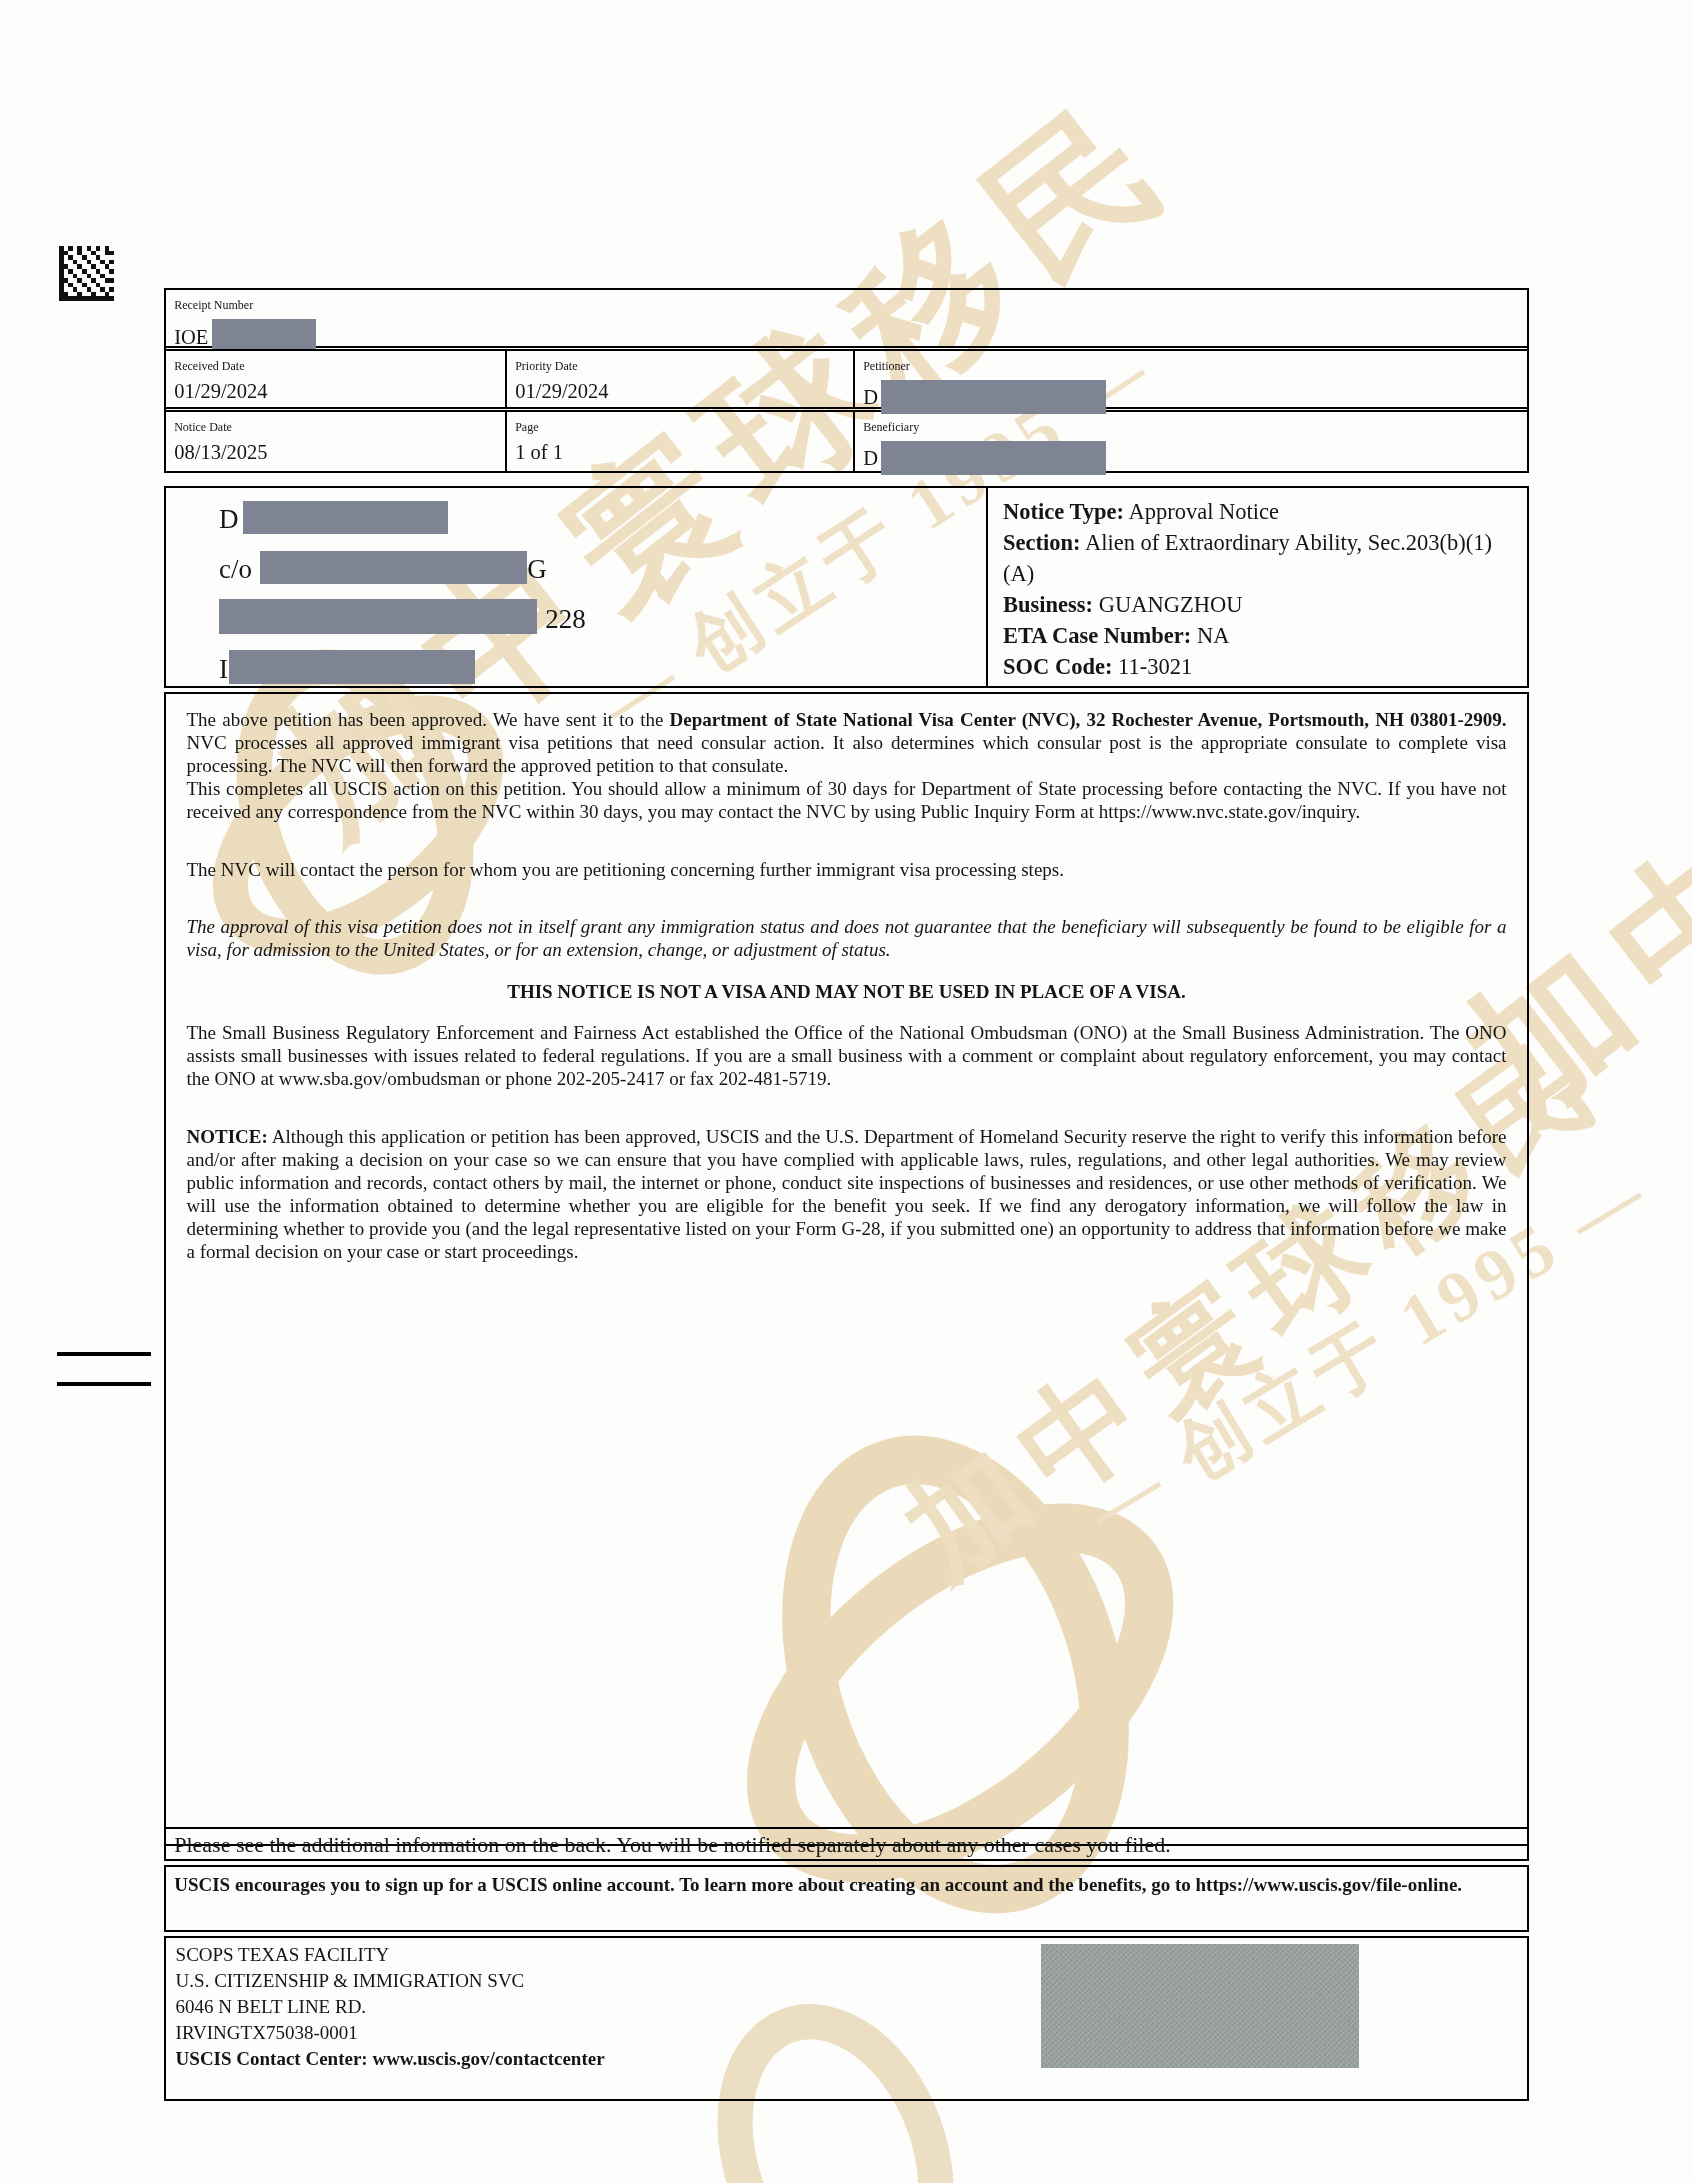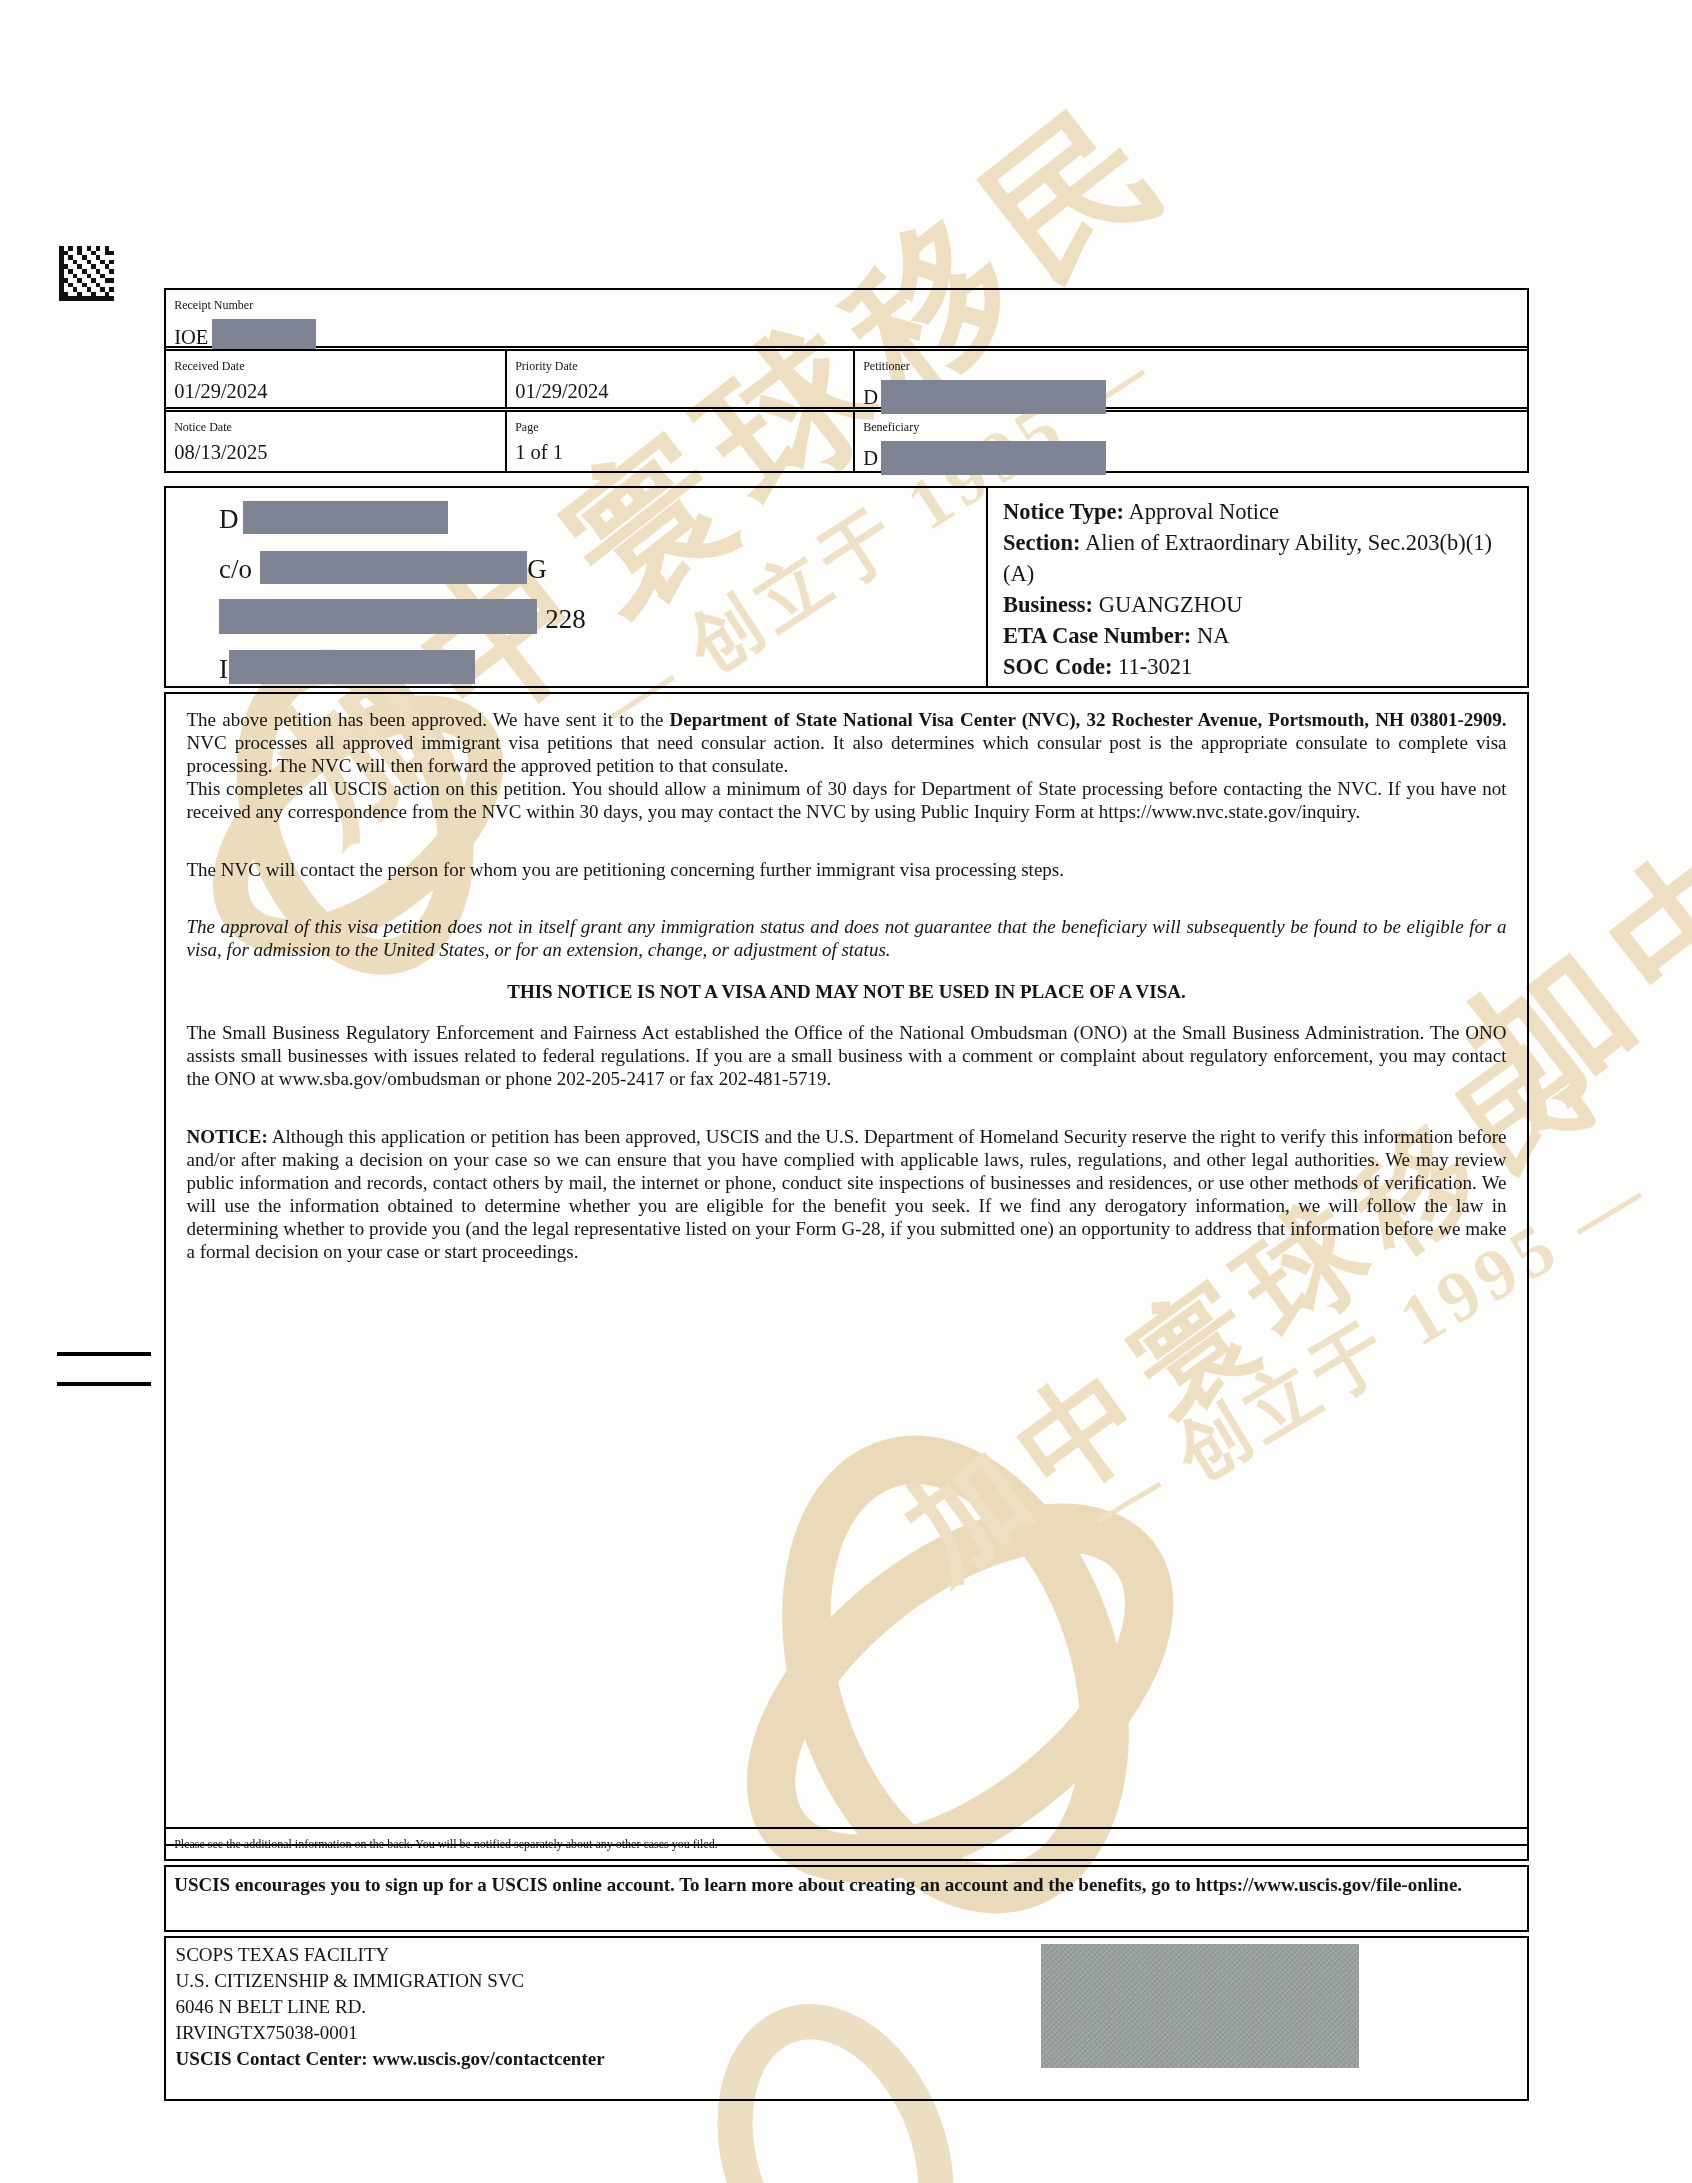--- a/index.html
+++ b/index.html
@@ -27,21 +27,21 @@
   .row{display:flex;box-sizing:border-box;}
   .cell{box-sizing:border-box;padding:5.5px 8.2px;}
   .vline{border-left:2px solid #000;}
   .hline-double{border-bottom:5.5px double #000;}
   .addr-line{font-size:27px;line-height:50px;white-space:nowrap;}
   .addr-redact{vertical-align:-6.8px;}
   .ninfo-line{font-size:22.5px;line-height:31px;}
   .ninfo-label{font-weight:bold;}
   .bodytext{font-size:19px;line-height:23px;text-align:justify;margin:0;}
   .center-bold{font-size:19px;font-weight:bold;text-align:center;margin:0;}
-  .footer-note{font-size:12px;line-height:23px;}
+  .footer-note{font-size:22px;line-height:23px;}
   .footer-bold{font-size:19px;line-height:30px;font-weight:bold;}
   .office-line{font-size:19px;line-height:26px;}
   .noise{
     background-color:#99a29c;
     background-image:
       repeating-linear-gradient(45deg, rgba(255,255,255,.10) 0 1.4px, rgba(0,0,0,0) 1.4px 3.4px),
       repeating-linear-gradient(-45deg, rgba(40,60,70,.12) 0 1.4px, rgba(0,0,0,0) 1.4px 4.1px),
       repeating-linear-gradient(90deg, rgba(160,120,110,.07) 0 2px, rgba(0,0,0,0) 2px 4.8px);
   }
   .margin-mark{position:absolute;left:57px;width:94px;height:4.1px;background:#000;}

